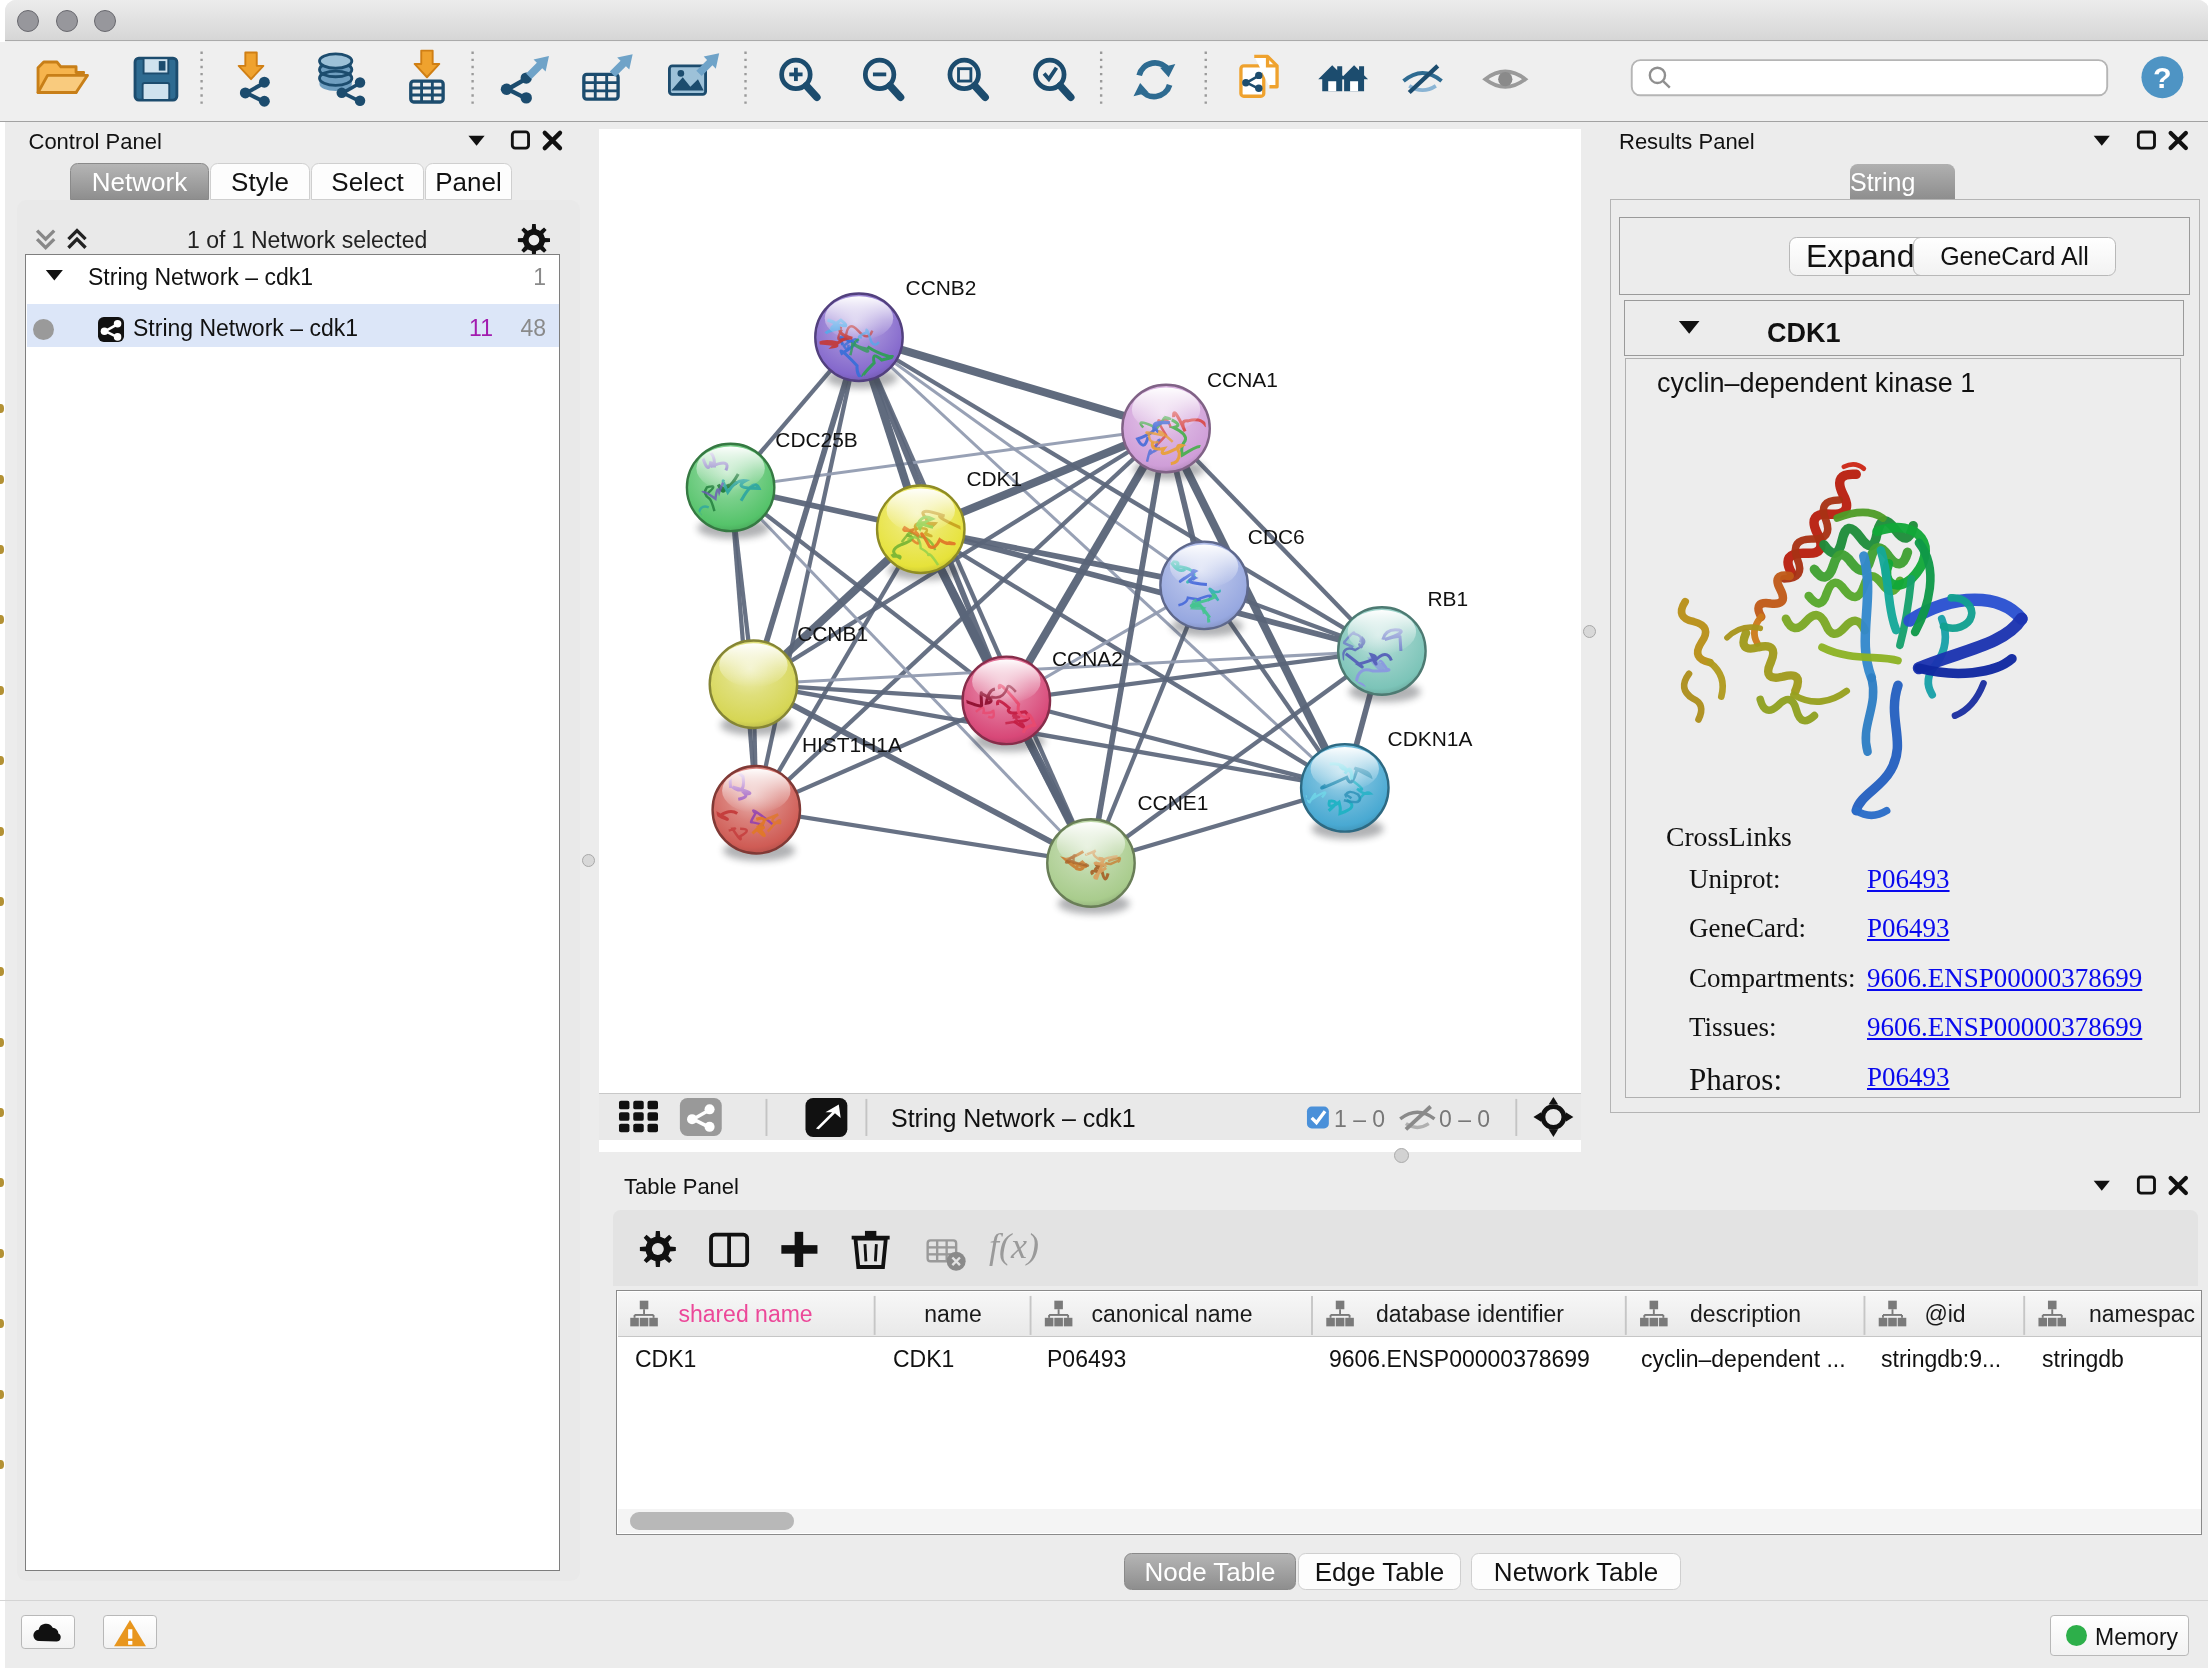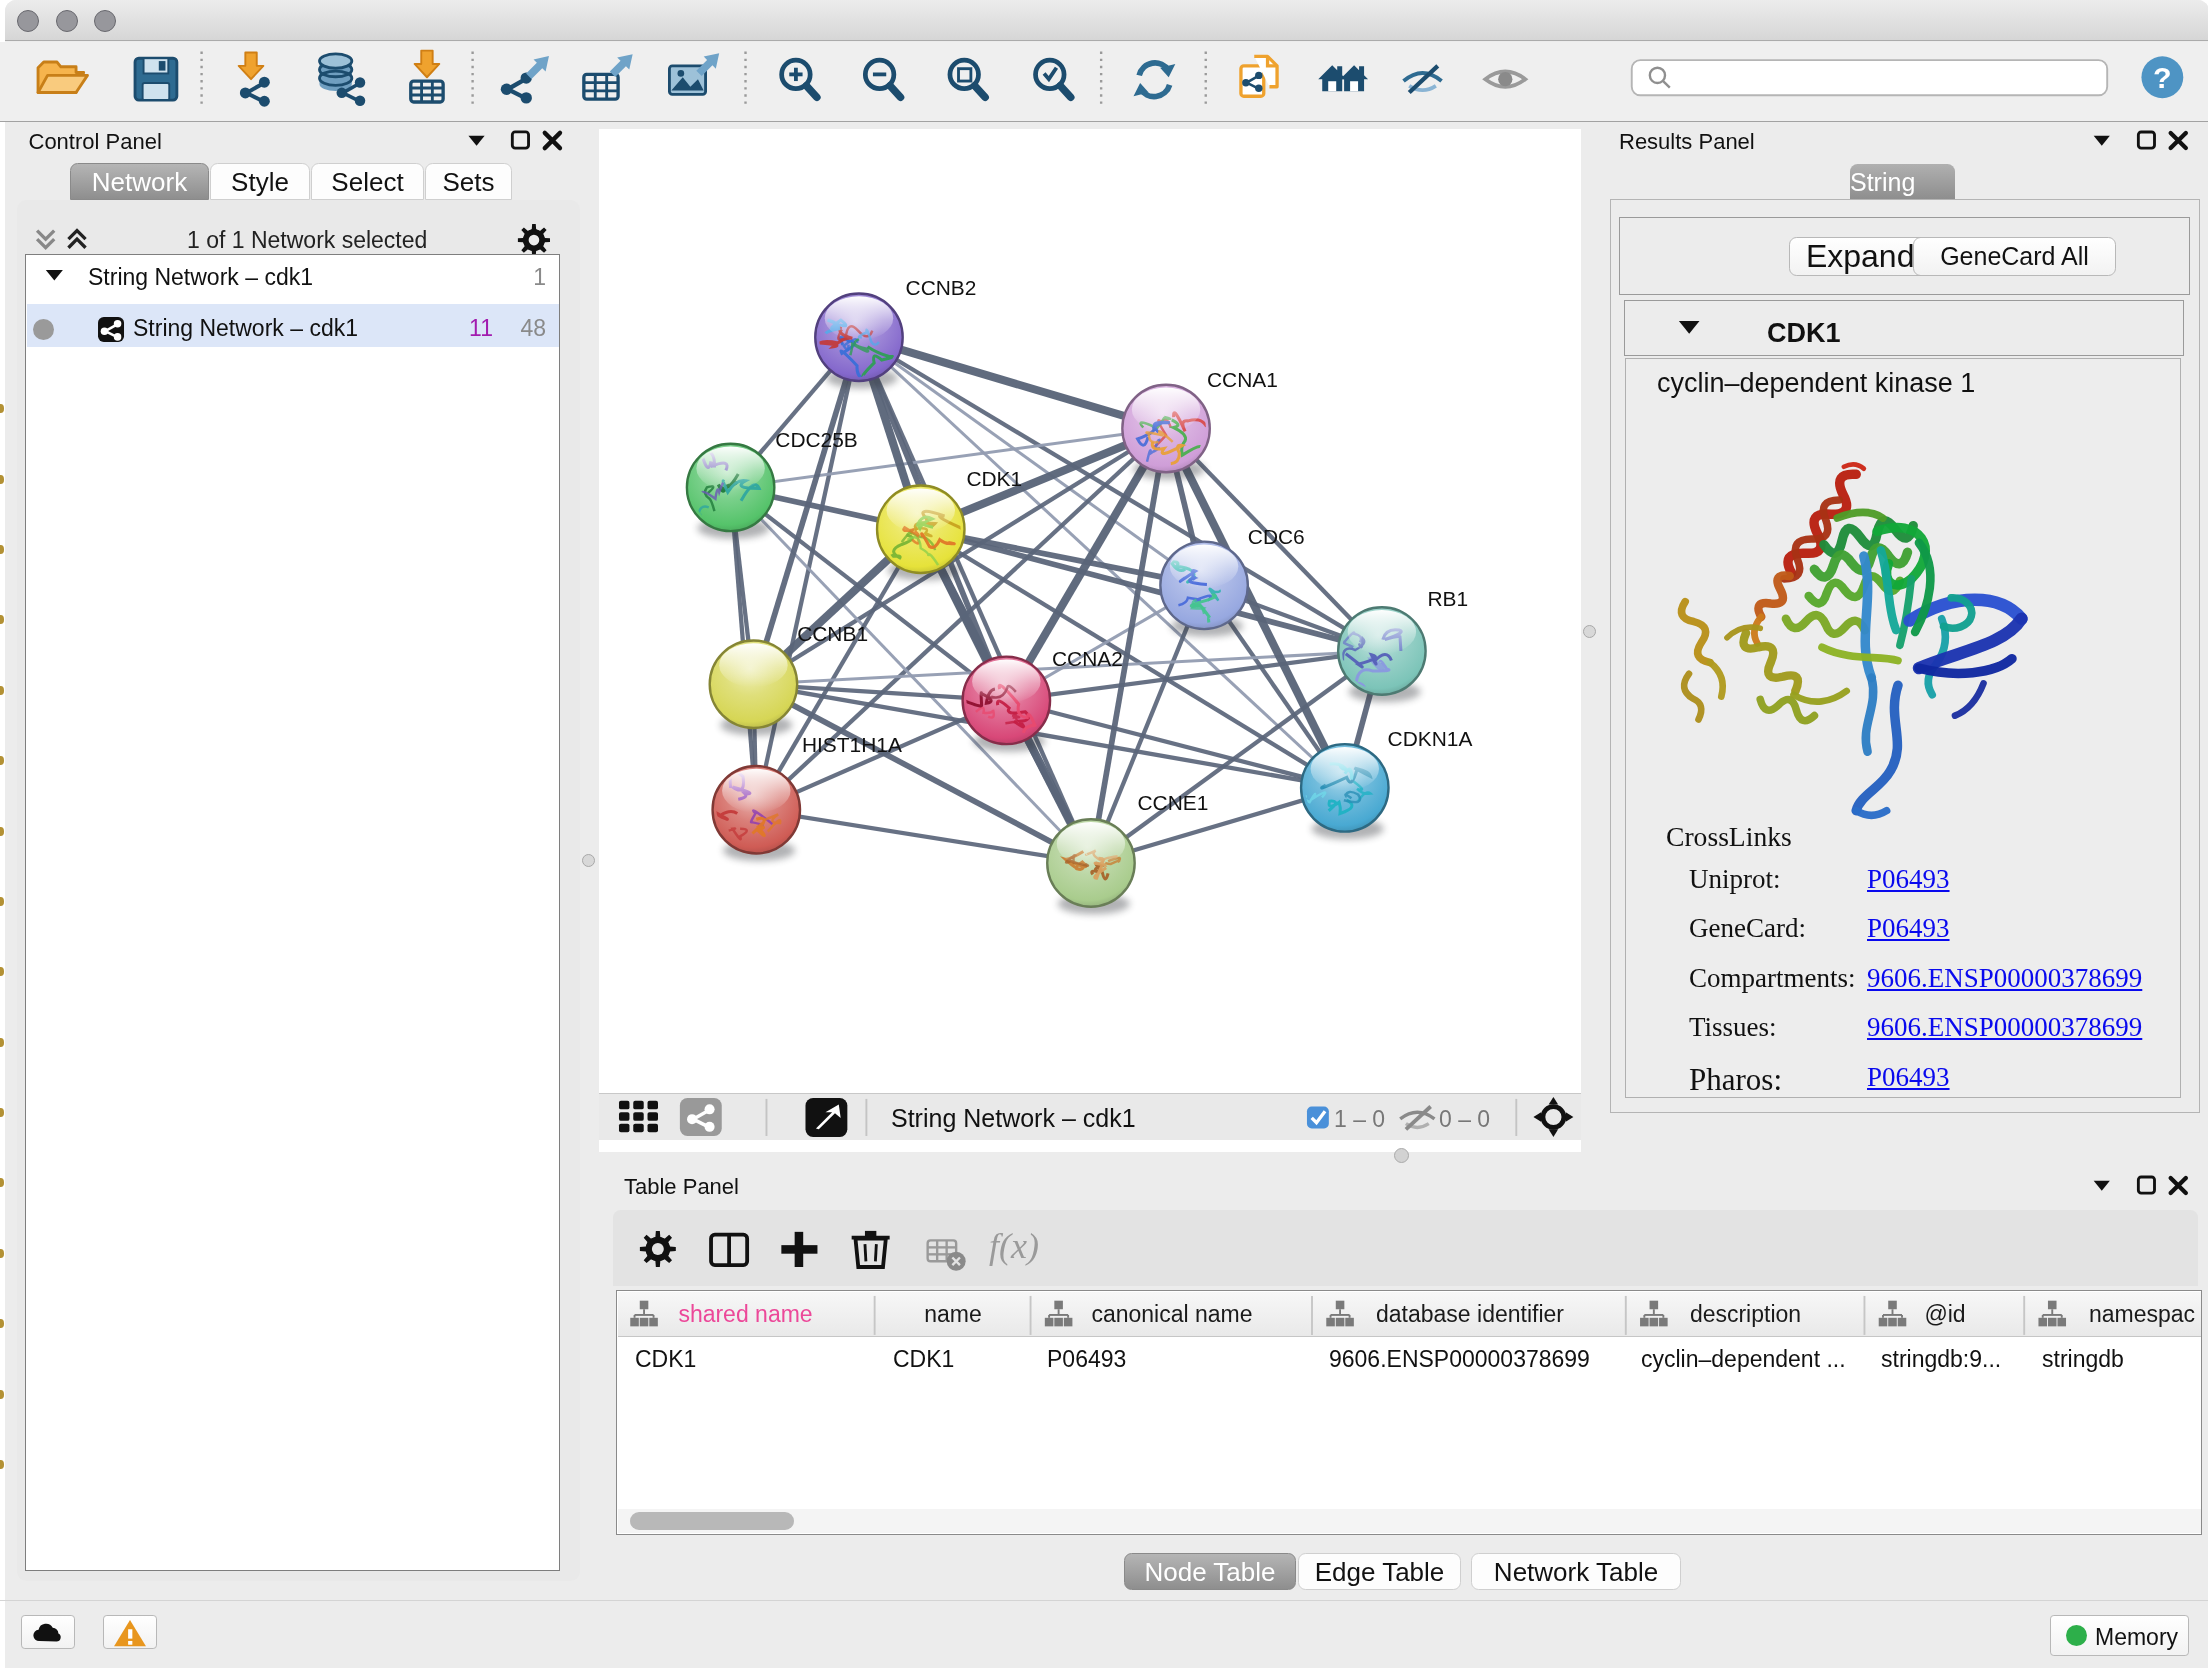--- a/index.html
+++ b/index.html
@@ -200,21 +200,21 @@
 <div class="abs ptitle" style="left:28.5px;top:129px">Control Panel</div>
 <svg class="abs" style="left:457px;top:127px" width="124" height="27" viewBox="0 0 130 28">
     <path d="M12 9 L29 9 L20.5 19.54 Z" fill="#111"></path>
     <rect x="58" y="5" width="17" height="17" rx="3" fill="none" stroke="#111" stroke-width="3"></rect>
     <line x1="92" y1="6" x2="108" y2="22" stroke="#111" stroke-width="4.5" stroke-linecap="round"></line>
     <line x1="108" y1="6" x2="92" y2="22" stroke="#111" stroke-width="4.5" stroke-linecap="round"></line>
   </svg>
 <div class="tab tabsel" style="left:70px;top:163px;width:139px">Network</div>
 <div class="tab" style="left:210px;top:163px;width:100px">Style</div>
 <div class="tab" style="left:311px;top:163px;width:113px">Select</div>
-<div class="tab" style="left:425px;top:163px;width:87px">Sets</div>
+<div class="tab" style="left:425px;top:163px;width:87px">Panel</div>
 <div class="abs" style="left:17px;top:200px;width:563px;height:1381px;background:#e9e9e9;border-radius:9.5px"></div>
 <svg class="abs" style="left:28.5px;top:223px" width="533" height="38" viewBox="0 0 560 40">
     <path d="M8 8 L17 17 L26 8" fill="none" stroke="#888" stroke-width="3.5"></path>
     <path d="M8 17 L17 26 L26 17" fill="none" stroke="#888" stroke-width="3.5"></path>
     <path d="M41 17 L50 8 L59 17" fill="none" stroke="#222" stroke-width="3.5"></path>
     <path d="M41 26 L50 17 L59 26" fill="none" stroke="#222" stroke-width="3.5"></path>
     <polygon points="542.3,15.7 547.9,16.1 547.9,19.9 542.3,20.3 540.6,24.3 544.3,28.6 541.6,31.3 537.3,27.6 533.3,29.3 532.9,34.9 529.1,34.9 528.7,29.3 524.7,27.6 520.4,31.3 517.7,28.6 521.4,24.3 519.7,20.3 514.1,19.9 514.1,16.1 519.7,15.7 521.4,11.7 517.7,7.4 520.4,4.7 524.7,8.4 528.7,6.7 529.1,1.1 532.9,1.1 533.3,6.7 537.3,8.4 541.6,4.7 544.3,7.4 540.6,11.7" fill="#111"></polygon>
     <circle cx="531" cy="18" r="11.5" fill="#111"></circle>
     <circle cx="531" cy="18" r="5.6" fill="#ececec"></circle>
   </svg>

